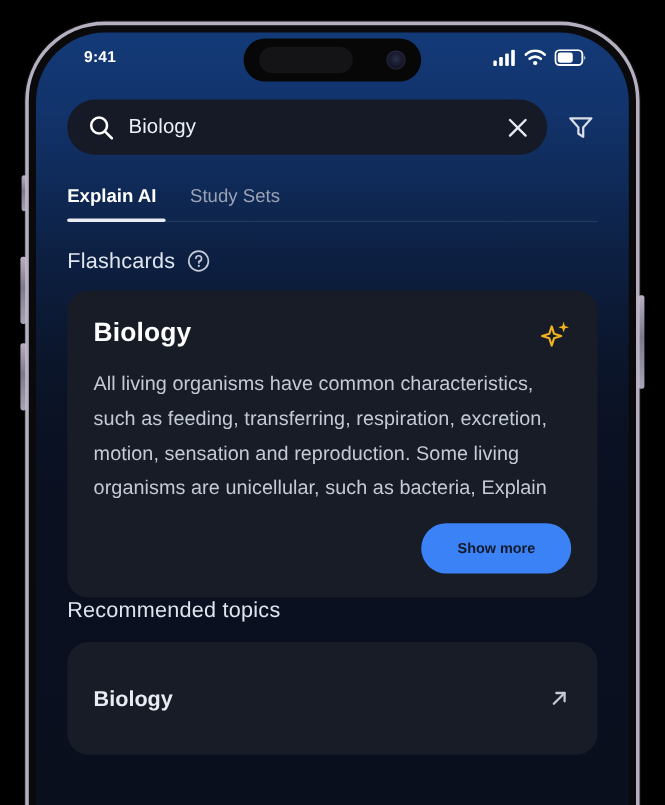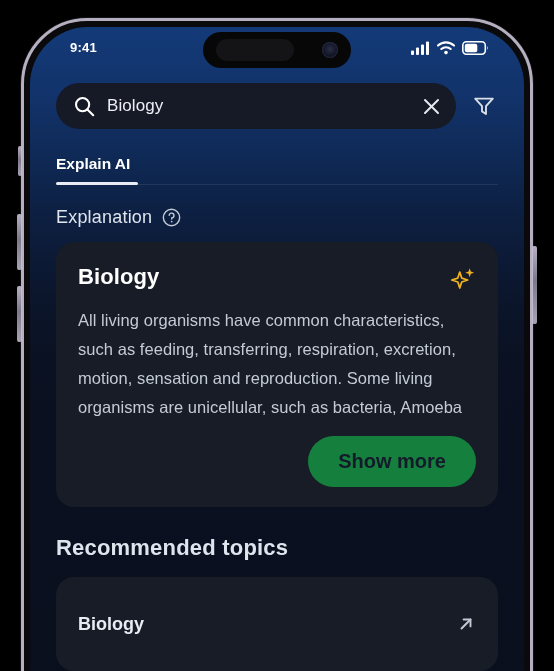--- a/index.html
+++ b/index.html
@@ -256,38 +256,36 @@
     font-size: 16.5px;
     line-height: 29px;
     letter-spacing: 0.05px;
   }
   .card-actions {
     display: flex;
     justify-content: flex-end;
     margin-top: 14px;
   }
   .show-more {
-    background: #15803d;
+    background: #3b82f6;
     color: #131a2a;
-    font-size: 20px;
+    font-size: 12px;
     font-weight: bold;
     border: none;
     border-radius: 26px;
     padding: 14px 30px;
     font-family: "Liberation Sans", sans-serif;
     cursor: pointer;
   }
 
   .rec-title {
     color: #dfe4ed;
-    font-size: 22px;
+    font-size: 18px;
     letter-spacing: 0.2px;
-    margin-top: 28px;
     margin-bottom: 16px;
-    font-weight: bold;
   }
   .rec-card {
     background: #171c27;
     border-radius: 18px;
     padding: 20px 22px;
     display: flex;
     align-items: center;
     justify-content: space-between;
     min-height: 54px;
   }
@@ -354,44 +352,47 @@
           <svg width="24" height="24" viewBox="0 0 24 24">
             <path d="M3.2 4.6 H20.8 L14 12.2 V20 L10 17.4 V12.2 Z" stroke="#d9dde6" stroke-width="1.9" fill="none" stroke-linejoin="round"></path>
           </svg>
         </div>
       </div>
 
       <div class="tabs">
         <div class="tab active">
           <span>Explain AI</span>
         </div>
+        <div class="tab">
+          <span>Study Sets</span>
+        </div>
         <div class="tabs-underline"></div>
         <div class="tab-indicator"></div>
       </div>
 
       <div class="content">
 
         <div class="section-head">
-          <span class="section-title">Explanation</span>
+          <span class="section-title">Flashcards</span>
           <svg class="help-icon" viewBox="0 0 20 20">
             <circle cx="10" cy="10" r="8.6" stroke="#c3c9d6" stroke-width="1.5" fill="none"></circle>
             <path d="M7.6 7.6 a2.5 2.5 0 1 1 2.7 2.8 v1.3" stroke="#c3c9d6" stroke-width="1.5" fill="none" stroke-linecap="round"></path>
             <circle cx="10.2" cy="14.3" r="0.95" fill="#c3c9d6"></circle>
           </svg>
         </div>
 
         <div class="card">
           <div class="card-head">
             <div class="card-title">Biology</div>
             <svg class="sparkle" viewBox="0 0 28 28">
               <path d="M10.5 6.5 L12.6 13.0 L19.1 15.1 L12.6 17.2 L10.5 23.7 L8.4 17.2 L1.9 15.1 L8.4 13.0 Z" stroke="#f0b21e" stroke-width="1.9" fill="none" stroke-linejoin="round"></path>
               <path d="M21.2 2.4 L22.4 6.0 L26.0 7.2 L22.4 8.4 L21.2 12.0 L20.0 8.4 L16.4 7.2 L20.0 6.0 Z" fill="#f0b21e"></path>
             </svg>
           </div>
-          <div class="card-body">All living organisms have common characteristics, such as feeding, transferring, respiration, excretion, motion, sensation and reproduction. Some living organisms are unicellular, such as bacteria, Amoeba</div>
+          <div class="card-body">All living organisms have common characteristics, such as feeding, transferring, respiration, excretion, motion, sensation and reproduction. Some living organisms are unicellular, such as bacteria, Explain</div>
           <div class="card-actions">
             <button class="show-more">Show more</button>
           </div>
         </div>
 
         <div class="rec-title">Recommended topics</div>
 
         <div class="rec-card">
           <span class="rec-card-label">Biology</span>
           <svg width="20" height="20" viewBox="0 0 20 20">

